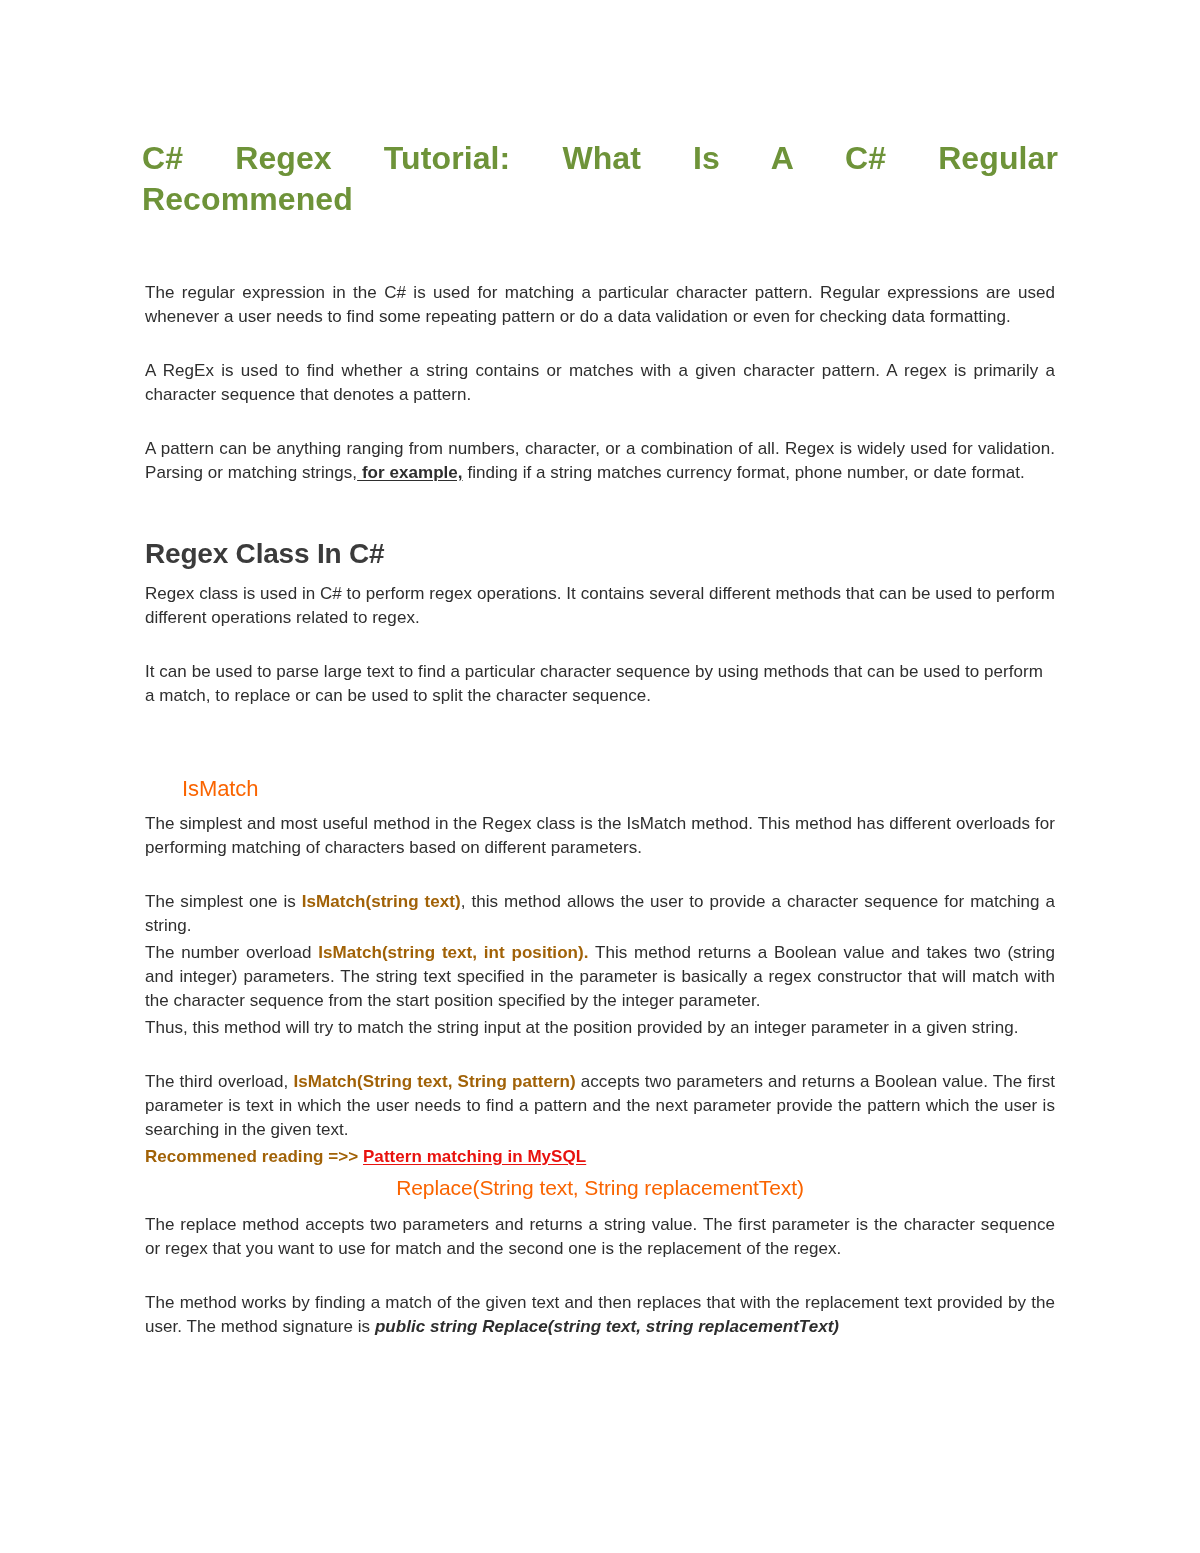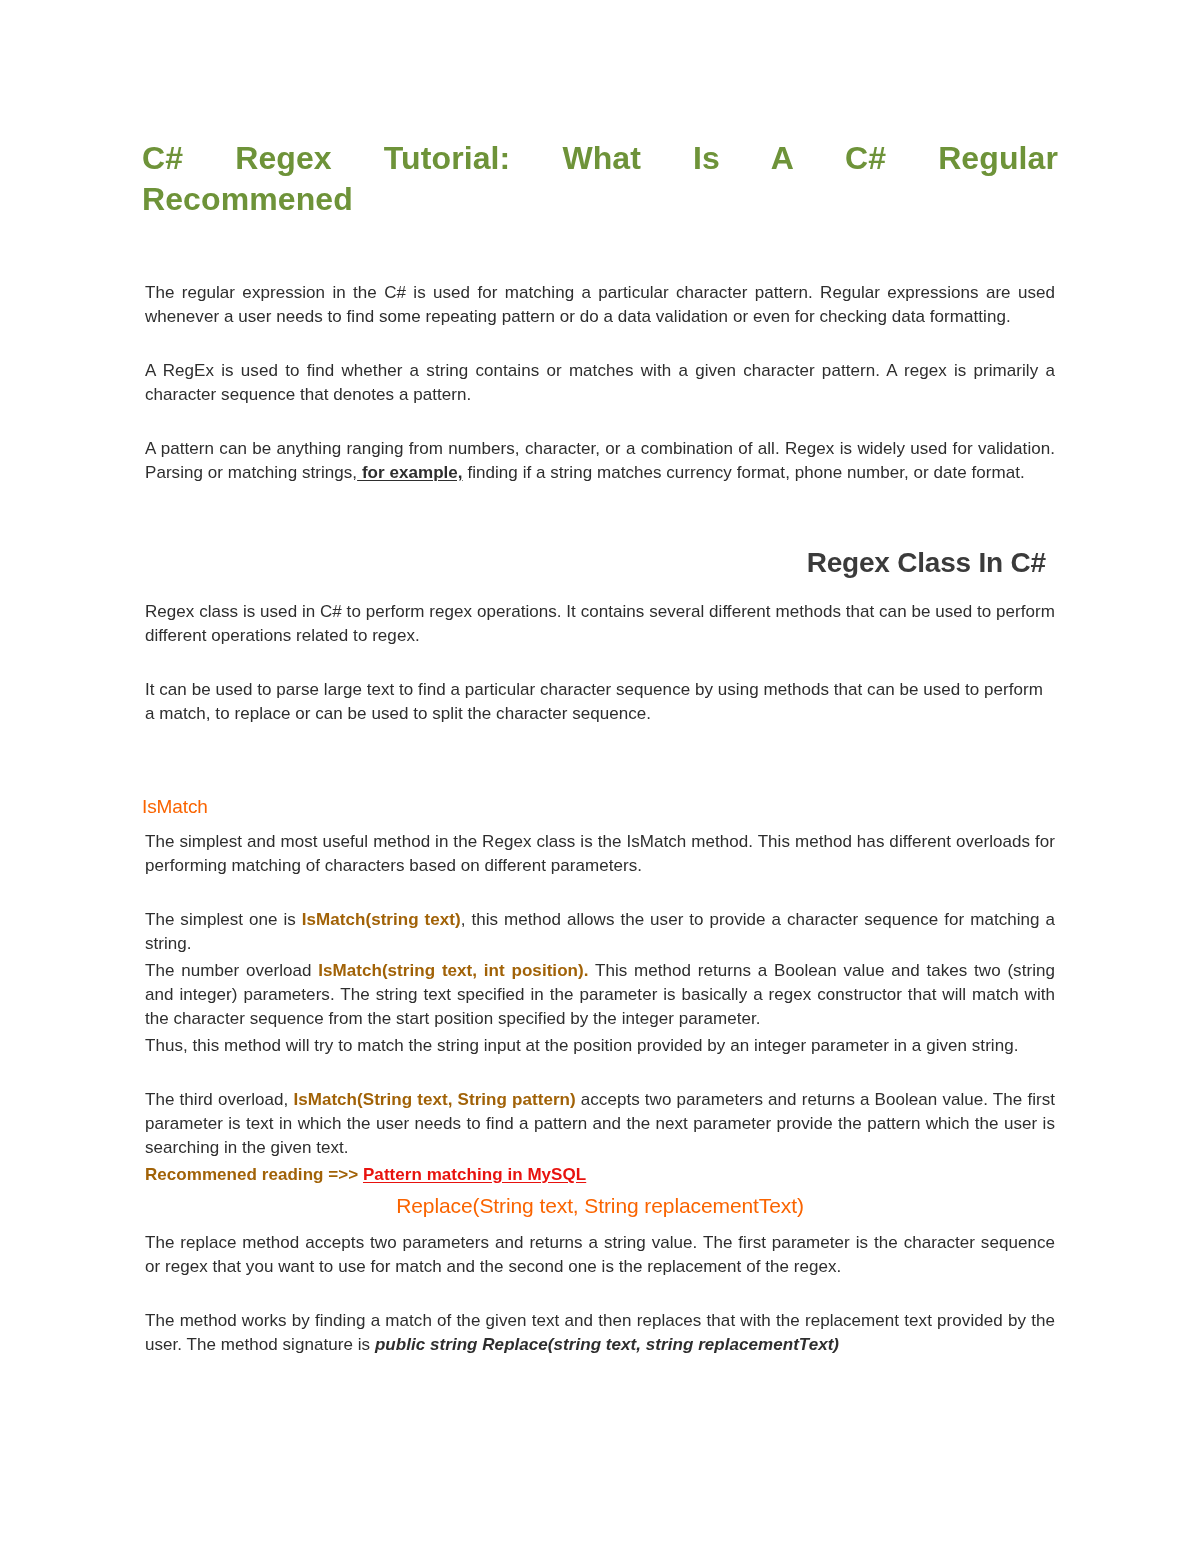--- a/index.html
+++ b/index.html
@@ -52,37 +52,37 @@
     display: block;
     text-align-last: left;
   }
 
   
   .h2 {
     color: #3B3B3B;
     font-size: 28px;
     line-height: 33px;
     font-weight: bold;
-    margin: 12px;
+    margin: 3px;
     padding: 0;
     letter-spacing: -0.2px;
-    text-align: right;
   }
 
   
   .h3-orange {
     color: #FA6400;
     font-weight: normal;
     margin: 0;
     padding: 0;
     letter-spacing: -0.1px;
   }
   .h3-orange.sm {
-    font-size: 19px;
+    font-size: 22px;
     line-height: 29px;
+    margin-left: 40px;
   }
   .h3-orange.lg {
     font-size: 21px;
     line-height: 32px;
     text-align: center;
   }
 
   
   p.body {
     color: #2E2E2E;

